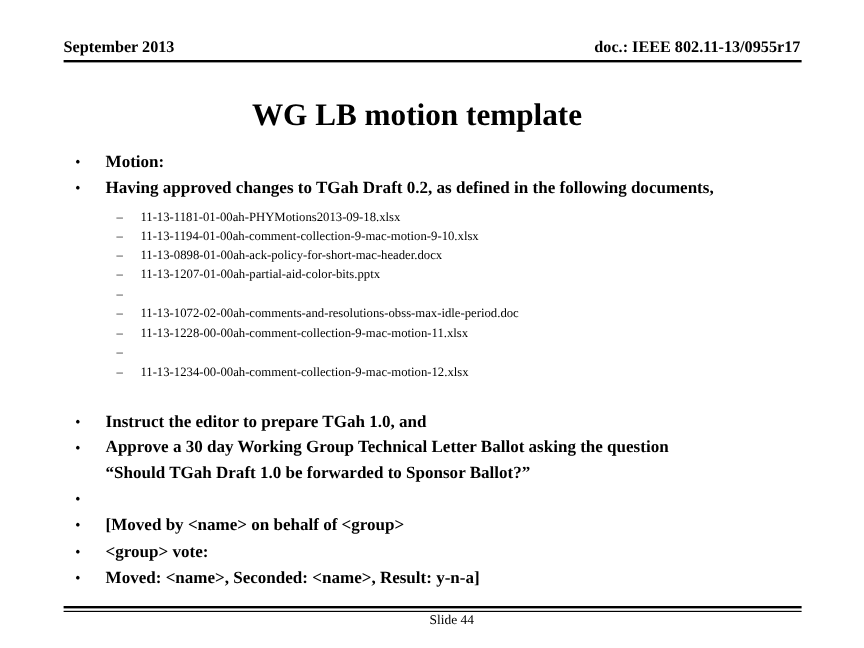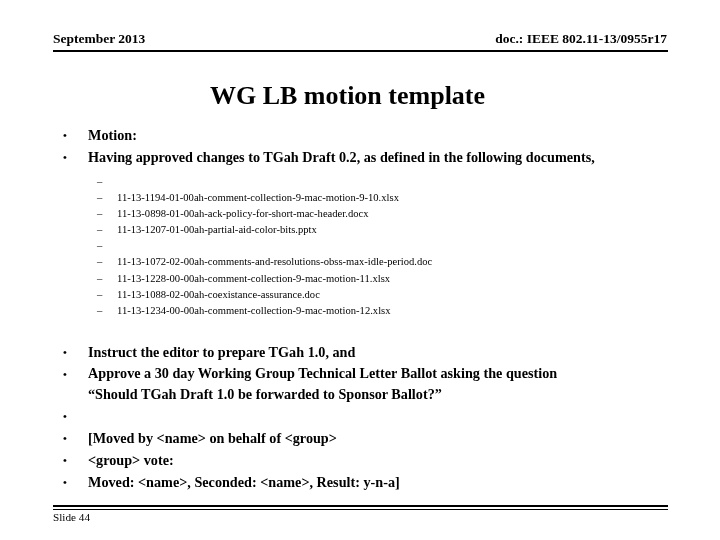--- a/index.html
+++ b/index.html
@@ -151,23 +151,24 @@
     width: 615px;
     display: flex;
     align-items: flex-start;
     justify-content: space-between;
     font-size: 11.2px;
     line-height: 15px;
     white-space: nowrap;
   }
   .footer-center {
     position: absolute;
-    left: 0;
+    left: 16px;
     top: 5px;
     width: 615px;
+    text-align: center;
     font-size: 11.2px;
     line-height: 15px;
   }
   .footer-left { }
   .footer-right { padding-right: 1px; }
 </style>
 </head>
 <body>
 
 <div class="slide">
@@ -187,20 +188,21 @@
     </div>
 
     <div class="bullet-row">
       <span class="marker">•</span>
       <span class="btext">Having approved changes to TGah Draft 0.2, as defined in the following documents,</span>
     </div>
 
     <div class="sub-list">
       <div class="sub-row">
         <span class="marker">–</span>
+        <span>11-13-1181-01-00ah-PHYMotions2013-09-18.xlsx</span>
       </div>
       <div class="sub-row">
         <span class="marker">–</span>
         <span>11-13-1194-01-00ah-comment-collection-9-mac-motion-9-10.xlsx</span>
       </div>
       <div class="sub-row">
         <span class="marker">–</span>
         <span>11-13-0898-01-00ah-ack-policy-for-short-mac-header.docx</span>
       </div>
       <div class="sub-row">
@@ -213,21 +215,20 @@
       <div class="sub-row">
         <span class="marker">–</span>
         <span>11-13-1072-02-00ah-comments-and-resolutions-obss-max-idle-period.doc</span>
       </div>
       <div class="sub-row">
         <span class="marker">–</span>
         <span>11-13-1228-00-00ah-comment-collection-9-mac-motion-11.xlsx</span>
       </div>
       <div class="sub-row">
         <span class="marker">–</span>
-        <span>11-13-1088-02-00ah-coexistance-assurance.doc</span>
       </div>
       <div class="sub-row">
         <span class="marker">–</span>
         <span>11-13-1234-00-00ah-comment-collection-9-mac-motion-12.xlsx</span>
       </div>
     </div>
 
     <div class="gap-after-sublist"></div>
 
     <div class="bullet-row">

